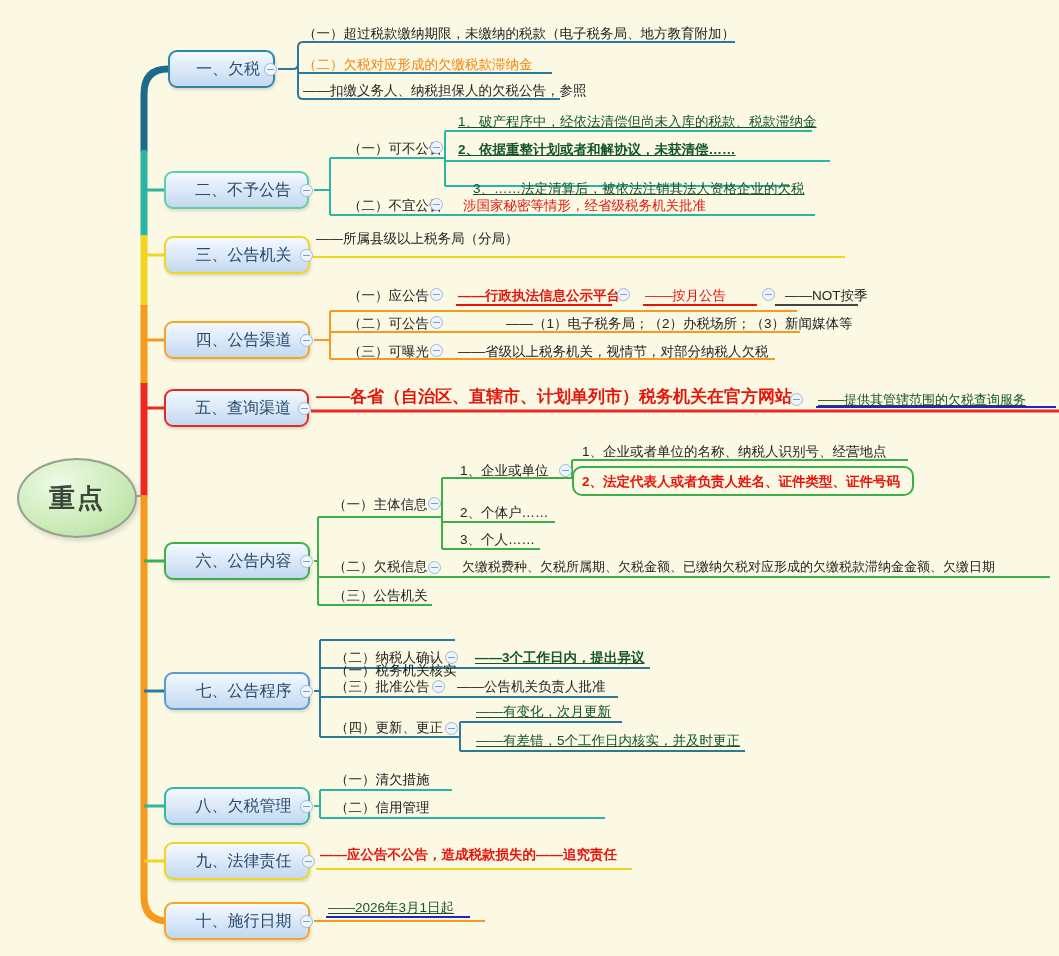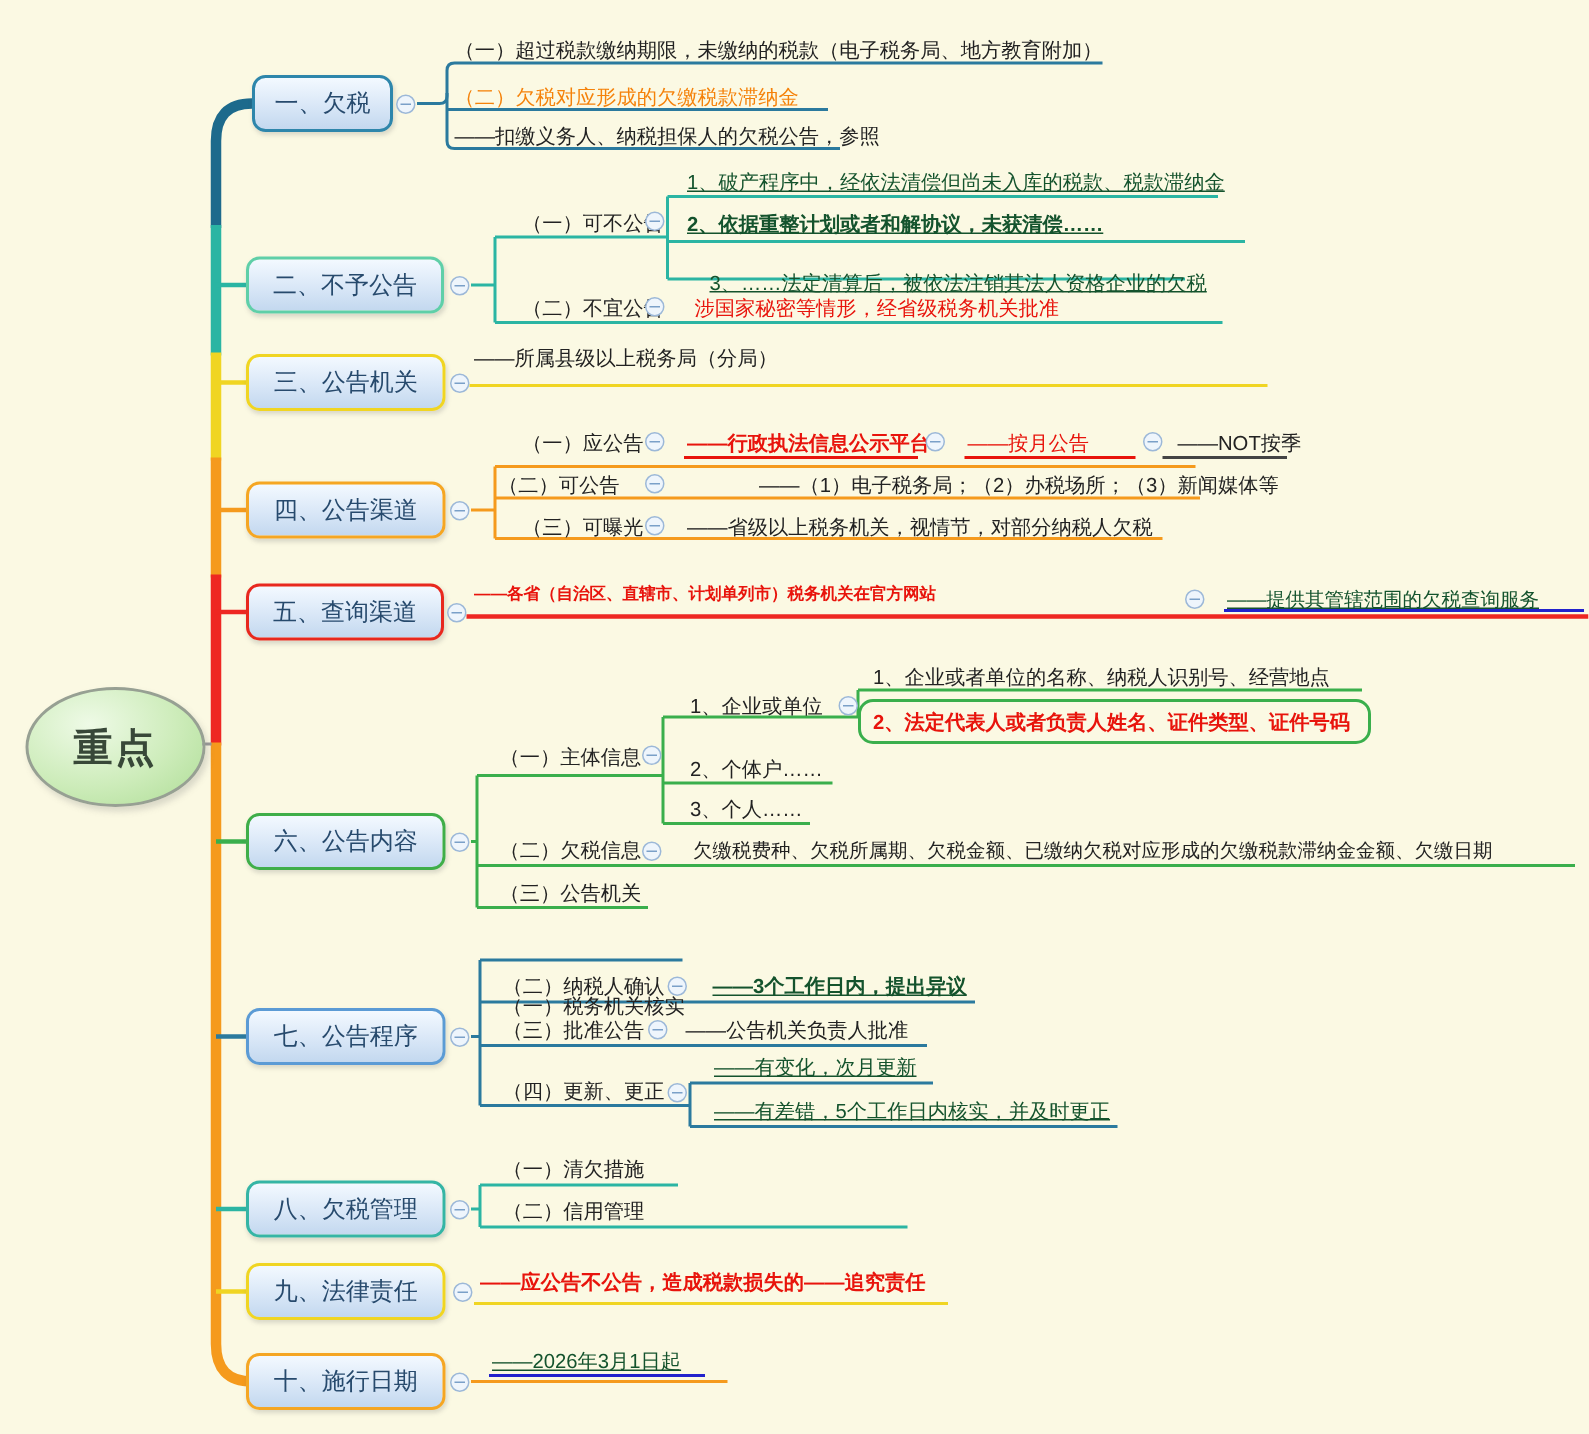--- a/index.html
+++ b/index.html
@@ -11,21 +11,21 @@
   #lines{position:absolute;left:0;top:0;z-index:1;}
   .t{position:absolute;z-index:3;font-size:13.5px;line-height:17px;color:#222;white-space:nowrap;}
   .blue{color:#14532d;text-decoration:underline;}
   .red{color:#e8140c;}
   .orange{color:#f5820a;}
   .bold{font-weight:bold;}
   .node{
     position:absolute;z-index:3;height:34px;border-radius:9px;
     background:linear-gradient(180deg,#f3f9ff 0%,#d9e7f7 55%,#c3d8ef 100%);
     color:#274a6d;font-size:16px;display:flex;align-items:center;justify-content:center;
-    border:2px solid #888;box-shadow:1px 2px 3px rgba(120,120,120,.25);
+    border:2px solid #888;box-shadow:1px 2px 3px rgba(120,120,120,.25);padding-left:13px;
   }
   .root{
     position:absolute;z-index:3;left:17px;top:458px;width:116px;height:76px;
     border-radius:50%;border:2px solid #97a093;
     background:radial-gradient(ellipse at 35% 30%,#eefae6 0%,#cdecba 55%,#aedd96 100%);
     display:flex;align-items:center;justify-content:center;
     font-size:26px;font-weight:bold;color:#384838;letter-spacing:2px;
     box-shadow:2px 3px 4px rgba(120,120,120,.25);
   }
   .collapse{
@@ -138,26 +138,26 @@
 <div class="t blue" style="left:458px;top:180px;margin-left:15px;">3、……法定清算后，被依法注销其法人资格企业的欠税</div>
 <div class="t" style="left:348px;top:197px;">（二）不宜公告</div>
 <div class="t red" style="left:463px;top:197px;">涉国家秘密等情形，经省级税务机关批准</div>
 
 <div class="t" style="left:316px;top:230px;">——所属县级以上税务局（分局）</div>
 
 <div class="t" style="left:348px;top:287px;">（一）应公告</div>
 <div class="t red bold" style="left:458px;top:287px;">——行政执法信息公示平台</div>
 <div class="t red" style="left:645px;top:287px;">——按月公告</div>
 <div class="t" style="left:785px;top:287px;">——NOT按季</div>
-<div class="t" style="left:332px;top:315px;">（二）可公告</div>
+<div class="t" style="left:348px;top:315px;">（二）可公告</div>
 <div class="t" style="left:458px;top:315px;margin-left:48px;">——（1）电子税务局；（2）办税场所；（3）新闻媒体等</div>
 <div class="t" style="left:348px;top:343px;">（三）可曝光</div>
 <div class="t" style="left:458px;top:343px;">——省级以上税务机关，视情节，对部分纳税人欠税</div>
 
-<div class="t red bold" style="left:316px;top:388px;font-size:11px;">——各省（自治区、直辖市、计划单列市）税务机关在官方网站</div>
+<div class="t red bold" style="left:316px;top:388px;font-size:17px;">——各省（自治区、直辖市、计划单列市）税务机关在官方网站</div>
 <div class="t blue" style="left:818px;top:391px;font-size:13px;">——提供其管辖范围的欠税查询服务</div>
 
 <div class="t" style="left:333px;top:496px;">（一）主体信息</div>
 <div class="t" style="left:460px;top:462px;">1、企业或单位</div>
 <div class="t" style="left:582px;top:443px;">1、企业或者单位的名称、纳税人识别号、经营地点</div>
 <div class="gbox"></div>
 <div class="t red bold" style="left:582px;top:473px;">2、法定代表人或者负责人姓名、证件类型、证件号码</div>
 <div class="t" style="left:460px;top:504px;">2、个体户……</div>
 <div class="t" style="left:460px;top:531px;">3、个人……</div>
 <div class="t" style="left:333px;top:558px;">（二）欠税信息</div>

